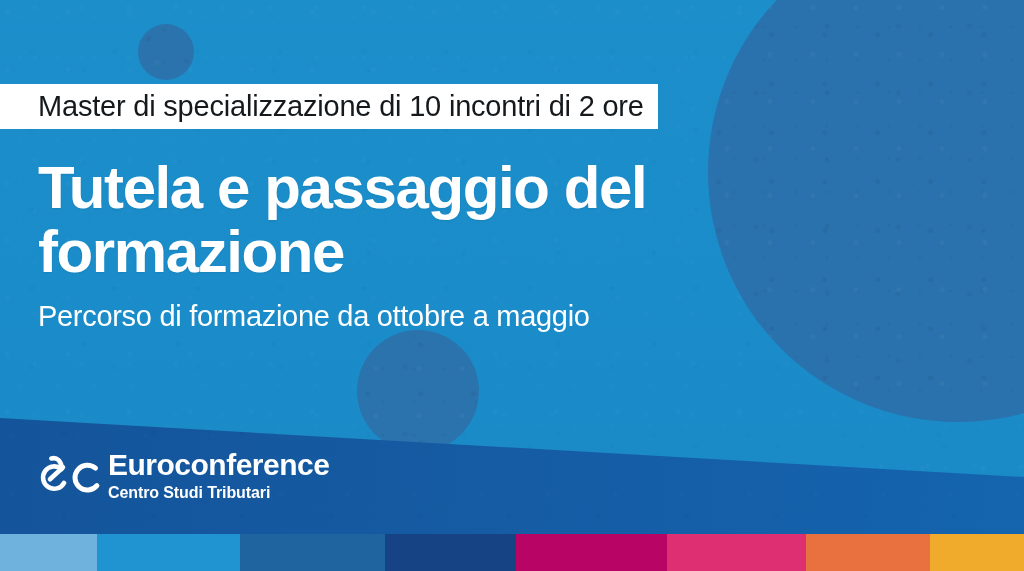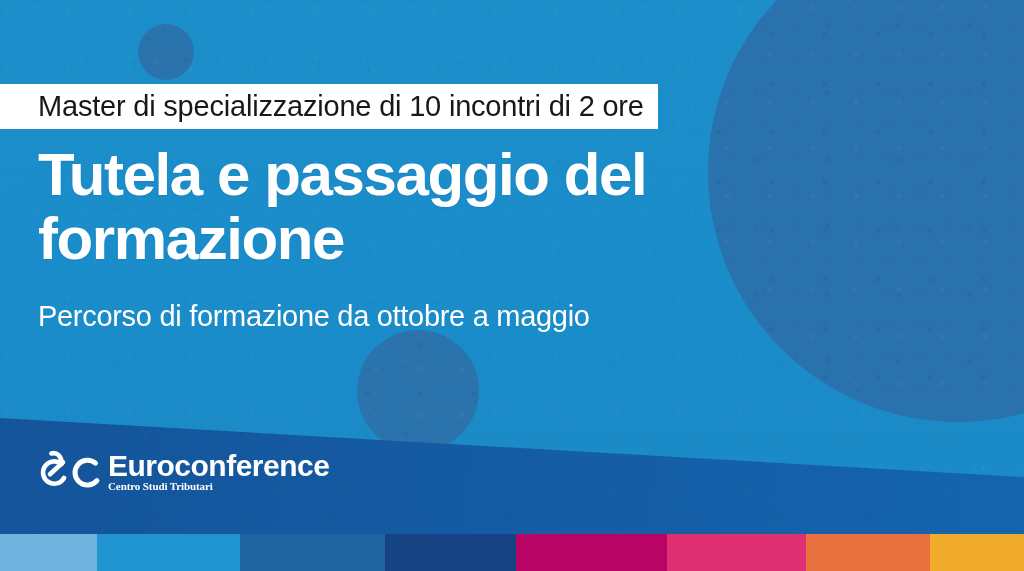--- a/index.html
+++ b/index.html
@@ -112,21 +112,21 @@
     line-height: 1;
     color: #16191c;
     letter-spacing: -.2px;
     white-space: nowrap;
     font-weight: 400;
   }
 
   #headline {
     position: absolute;
     left: 38px;
-    top: 143px;
+    top: 156px;
     width: 720px;
     color: #ffffff;
     font-size: 60px;
     line-height: 1.06;
     font-weight: 700;
     letter-spacing: -1.4px;
     margin: 0;
     text-shadow: 0 1px 2px rgba(0,0,0,.07);
   }
 
@@ -160,25 +160,25 @@
   }
   #logo-name {
     color: #ffffff;
     font-size: 30px;
     font-weight: 700;
     line-height: 1;
     letter-spacing: -.5px;
   }
   #logo-tagline {
     color: #ffffff;
-    font-size: 11px;
+    font-size: 16px;
     font-weight: 700;
     line-height: 1;
     letter-spacing: -.1px;
-    font-family: Liberation Serif, serif;
+    margin-top: 5px;
   }
 
   
   #color-bar {
     position: absolute;
     left: 0;
     top: 534px;
     width: 1024px;
     height: 37px;
     display: flex;

